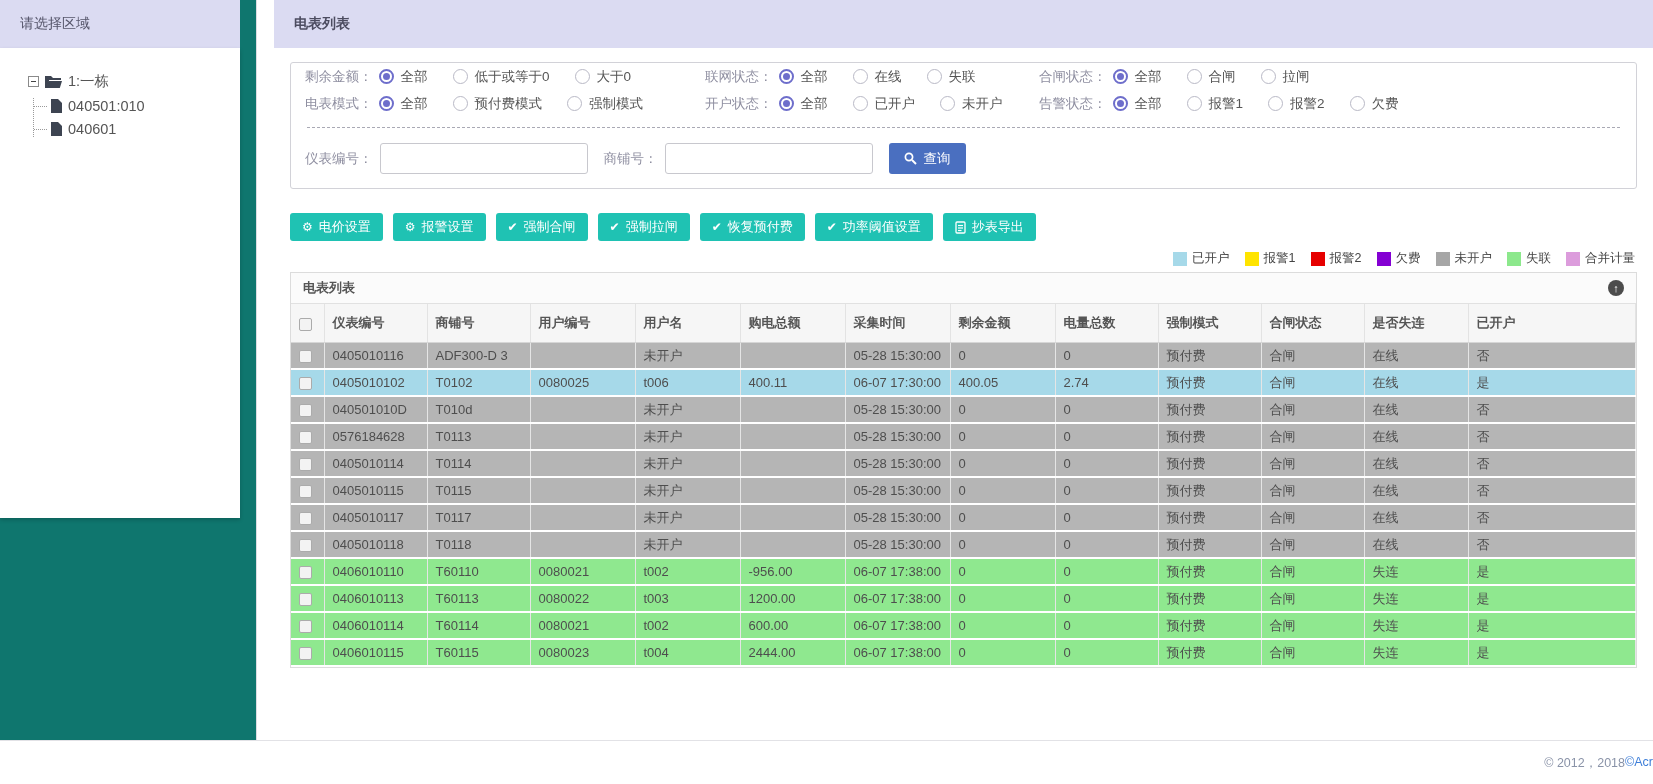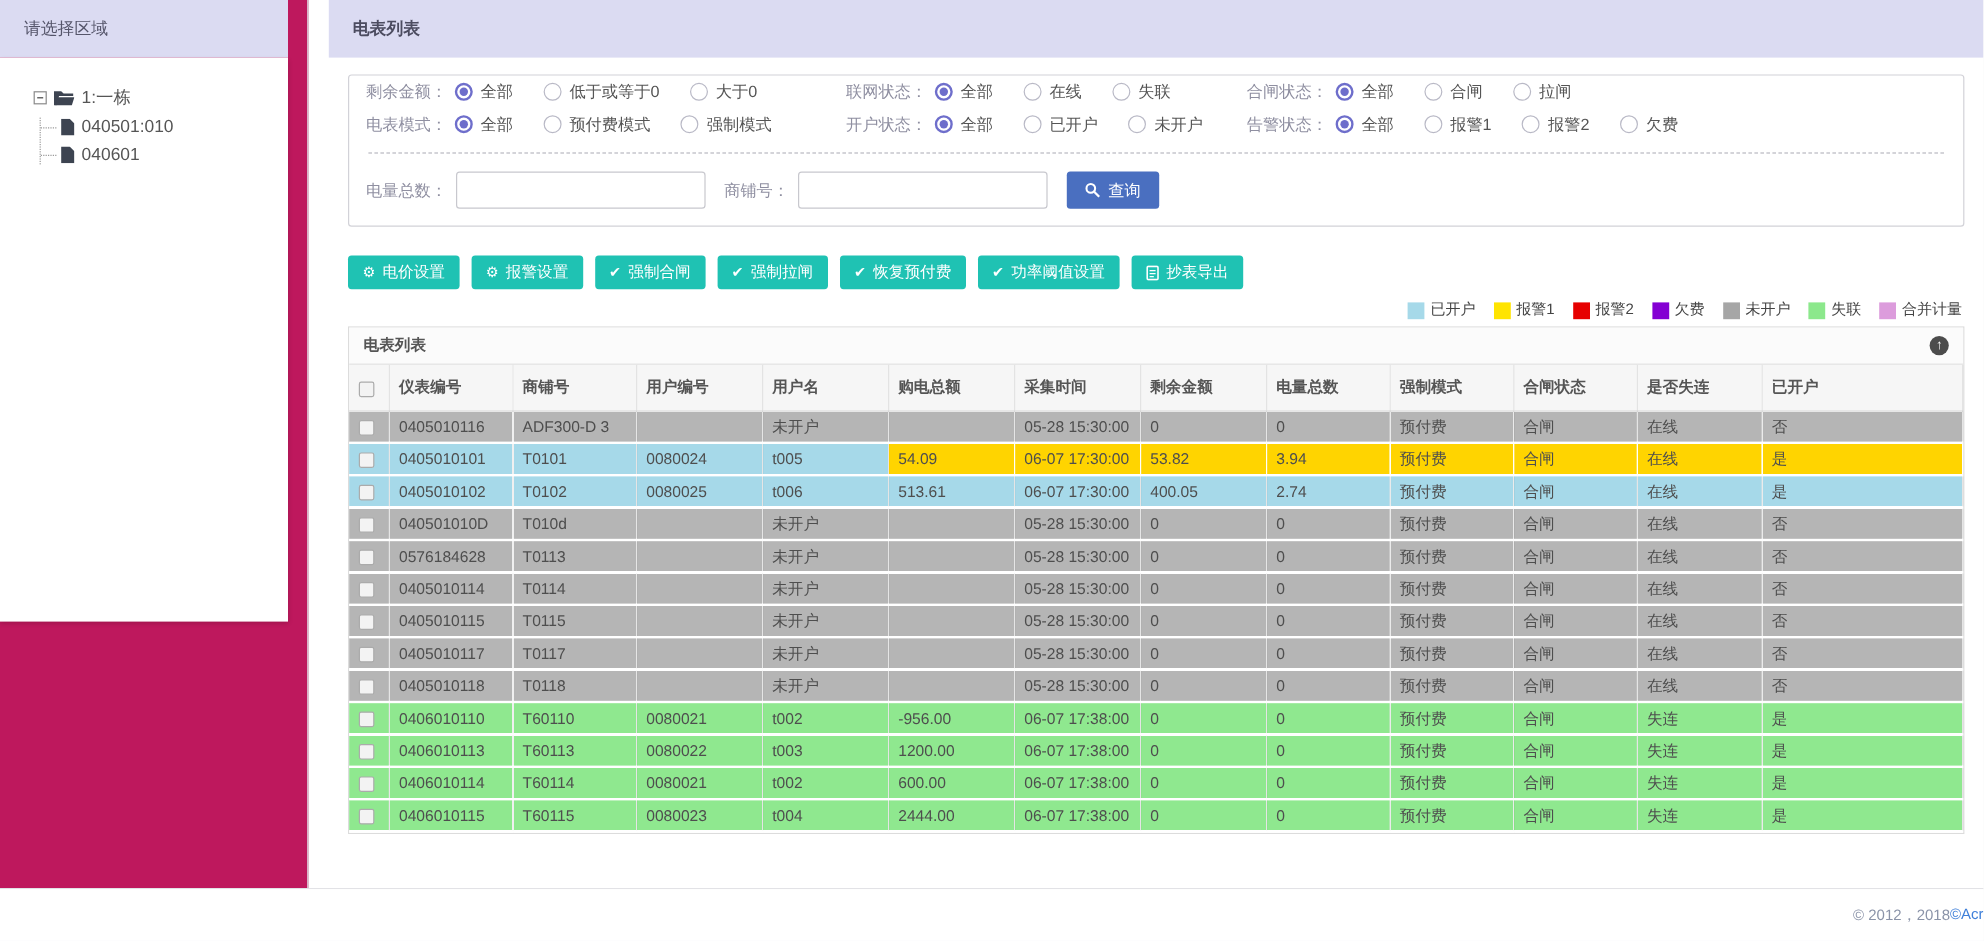--- a/index.html
+++ b/index.html
@@ -5,21 +5,21 @@
   * { box-sizing: border-box; }
   html,body { margin:0; padding:0; }
   body {
     font-family: "Liberation Sans", "DejaVu Sans", sans-serif;
     background:#f1f1f4; color:#555;
   }
   .page { width:1653px; height:784px; background:#fff; overflow:hidden; position:relative; }
   .cols { display:flex; height:741px; overflow:hidden; border-bottom:1px solid #e2e2e6; }
 
   
-  .sidebar { width:257px; flex:none; background:#be185d; border-right:1px solid #dcdce2; }
+  .sidebar { width:257px; flex:none; background:#0f766e; border-right:1px solid #dcdce2; }
   .sb-header { width:240px; height:48px; background:#dbdbf2; display:flex; align-items:center;
                padding:0 20px; font-size:14px; color:#55556a; }
   .sb-panel { width:240px; height:470px; background:#fff; box-shadow:0 2px 4px rgba(0,0,0,.18);
               padding:24px 0 0 28px; }
   .tree { font-size:14.5px; color:#555; }
   .tree-root { display:flex; align-items:center; gap:6px; cursor:pointer; }
   .expander { width:11px; height:11px; border:1px solid #8a8a8a; background:#fff; position:relative; flex:none; }
   .expander::after { content:""; position:absolute; left:2px; right:2px; top:4px; height:1px; background:#444; }
   .tree-children { margin-left:5px; border-left:1px dotted #9a9a9a; margin-top:2px; }
   .tree-child { display:flex; align-items:center; gap:6px; position:relative; padding-left:16px; margin-top:7px; cursor:pointer; }
@@ -227,21 +227,21 @@
                   </label>
                   <label class="radio-opt">
                     <span class="radio"></span>
                     <span>欠费</span>
                   </label>
                 </div>
               </div>
             </div>
           <div class="dashed-sep"></div>
           <div class="search-row">
-            <span class="search-label">电量总数：</span>
+            <span class="search-label">仪表编号：</span>
             <input type="text" value="" style="">
             <span class="search-label">商铺号：</span>
             <input type="text" value="" style="">
             <button class="btn-query">
               <span style="display:inline-flex;">
                 <svg width="13" height="13" viewBox="0 0 13 13">
                     <circle cx="5" cy="5" r="3.6" fill="none" stroke="#fff" stroke-width="1.7"></circle>
                     <line x1="8" y1="8" x2="12" y2="12" stroke="#fff" stroke-width="1.9"></line>
                   </svg>
               </span>
@@ -368,40 +368,25 @@
                   <td>05-28 15:30:00</td>
                   <td>0</td>
                   <td>0</td>
                   <td>预付费</td>
                   <td>合闸</td>
                   <td>在线</td>
                   <td>否</td>
                 </tr>
                 <tr class="blue">
                   <td><span class="cb"></span></td>
-                  <td>0405010101</td>
-                  <td>T0101</td>
-                  <td>0080024</td>
-                  <td>t005</td>
-                  <td class="yellow">54.09</td>
-                  <td class="yellow">06-07 17:30:00</td>
-                  <td class="yellow">53.82</td>
-                  <td class="yellow">3.94</td>
-                  <td class="yellow">预付费</td>
-                  <td class="yellow">合闸</td>
-                  <td class="yellow">在线</td>
-                  <td class="yellow">是</td>
-                </tr>
-                <tr class="blue">
-                  <td><span class="cb"></span></td>
                   <td>0405010102</td>
                   <td>T0102</td>
                   <td>0080025</td>
                   <td>t006</td>
-                  <td>513.61</td>
+                  <td>400.11</td>
                   <td>06-07 17:30:00</td>
                   <td>400.05</td>
                   <td>2.74</td>
                   <td>预付费</td>
                   <td>合闸</td>
                   <td>在线</td>
                   <td>是</td>
                 </tr>
                 <tr class="gray">
                   <td><span class="cb"></span></td>

